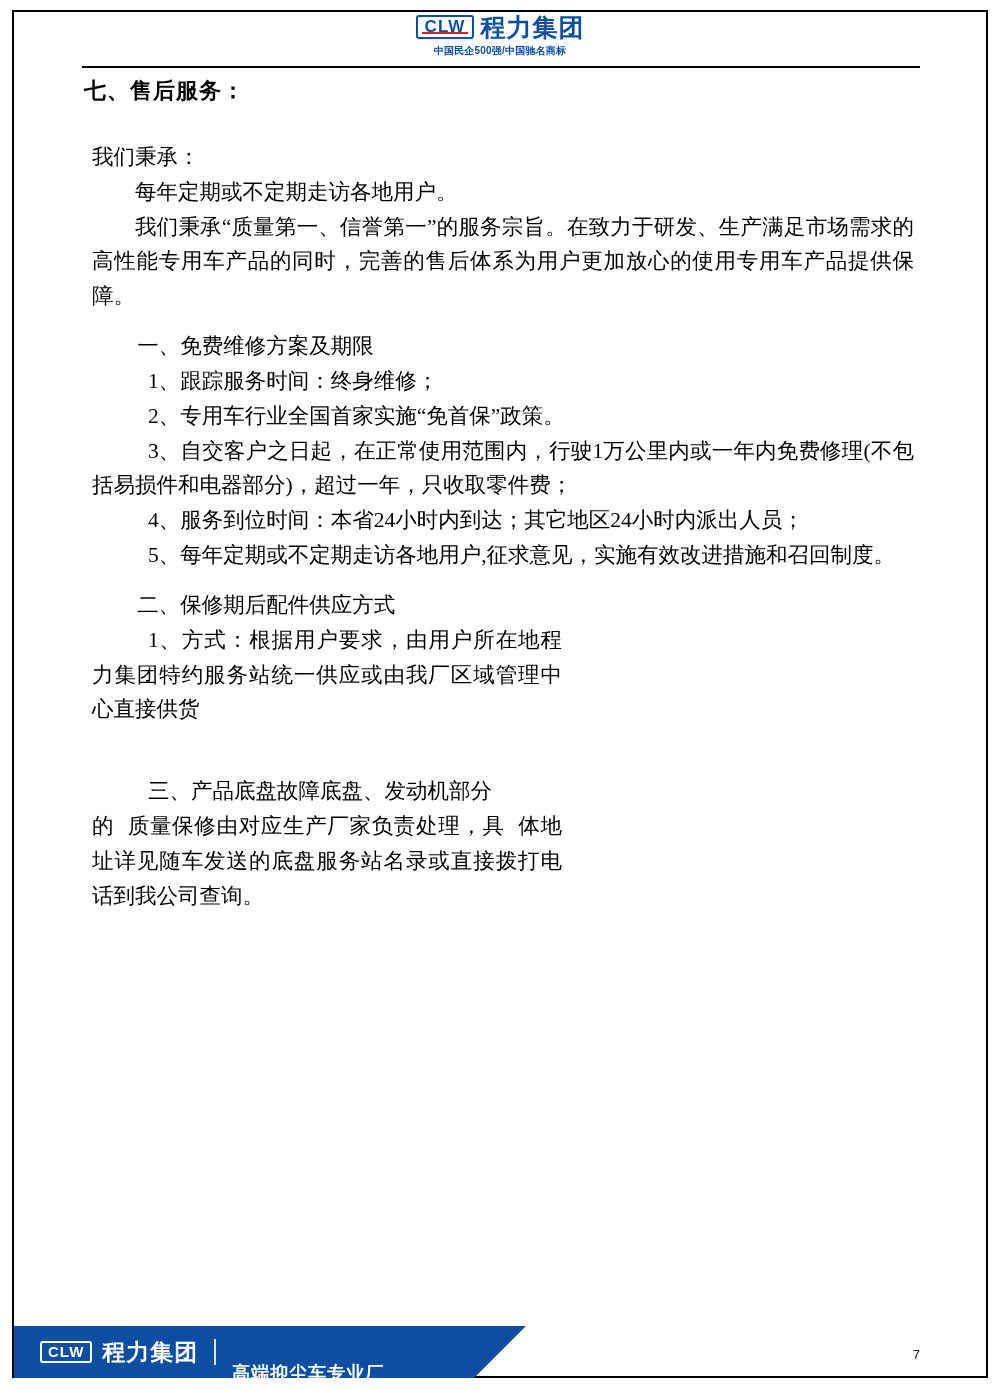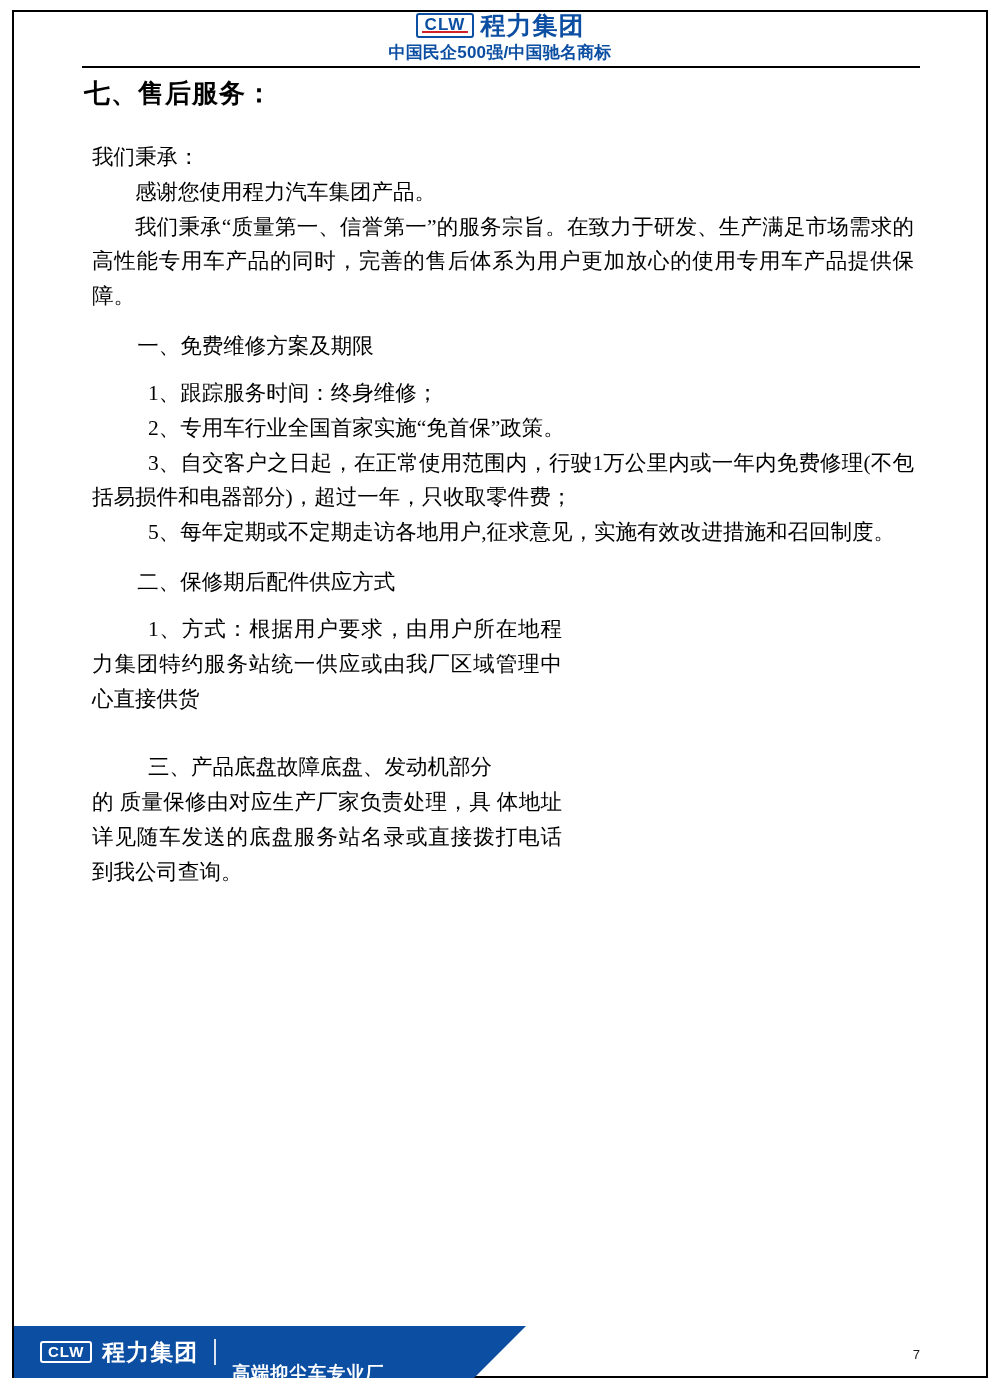--- a/index.html
+++ b/index.html
@@ -72,73 +72,74 @@
     font-family: "Liberation Sans", sans-serif;
     font-weight: bold;
     font-size: 25px;
     color: #0b4ea2;
     letter-spacing: 1px;
     line-height: 1;
   }
   .tagline {
     margin-top: 2px;
     font-family: "Liberation Sans", sans-serif;
-    font-size: 17px;
+    font-size: 10px;
     font-weight: bold;
     color: #0b4ea2;
     letter-spacing: 0.2px;
   }
   .header-rule {
     position: absolute;
     left: 82px;
     top: 66px;
     width: 838px;
     height: 2px;
     background: #000000;
   }
 
   
   .doc-title {
     position: absolute;
     left: 84px;
     top: 76px;
     font-family: "Liberation Sans", "DejaVu Sans", sans-serif;
     font-weight: bold;
-    font-size: 26px;
+    font-size: 22px;
     letter-spacing: 1px;
   }
 
   
   .content {
     position: absolute;
     left: 92px;
     top: 140px;
     width: 822px;
     font-size: 21.5px;
     line-height: 1.62;
   }
   .p {
     margin: 0;
     text-align: justify;
   }
   .indent1 { text-indent: 0; }
   .indent2 { text-indent: 2em; }
   .indent-sec { text-indent: 2.1em; }
   .indent-item { text-indent: 2.6em; }
-  .gap-sm { margin-top: 12px; }
+  .gap-sm { }
   .gap-md { margin-top: 15px; }
 
   .narrow {
     width: 470px;
   }
   .narrow-block {
-    margin-top: 34px;
+    margin-top: 48px;
     width: 470px;
     font-size: 21.5px;
     line-height: 1.62;
+    font-family: Liberation Mono, monospace;
   }
 
   
   .footer {
     position: absolute;
     left: 14px;
     bottom: 12px;
     width: 972px;
     height: 56px;
   }
@@ -218,27 +219,28 @@
   </div>
   <div class="tagline">中国民企500强/中国驰名商标</div>
 </div>
 <div class="header-rule"></div>
 
 <div class="doc-title">七、售后服务：</div>
 
 <div class="content">
 
   <p class="p indent1">我们秉承：</p>
-  <p class="p indent2">感谢您使用程力汽车集团产品。</p>
+  <p class="p indent2">每年定期或不定期走访各地用户。</p>
   <p class="p indent2">我们秉承“质量第一、信誉第一”的服务宗旨。在致力于研发、生产满足市场需求的高性能专用车产品的同时，完善的售后体系为用户更加放心的使用专用车产品提供保障。</p>
 
   <p class="p indent-sec gap-md">一、免费维修方案及期限</p>
   <p class="p indent-item gap-sm">1、跟踪服务时间：终身维修；</p>
   <p class="p indent-item">2、专用车行业全国首家实施“免首保”政策。</p>
   <p class="p indent-item">3、自交客户之日起，在正常使用范围内，行驶1万公里内或一年内免费修理(不包括易损件和电器部分)，超过一年，只收取零件费；</p>
+  <p class="p indent-item">4、服务到位时间：本省24小时内到达；其它地区24小时内派出人员；</p>
   <p class="p indent-item">5、每年定期或不定期走访各地用户,征求意见，实施有效改进措施和召回制度。</p>
 
   <p class="p indent-sec gap-md">二、保修期后配件供应方式</p>
   <p class="p indent-item gap-sm narrow">1、方式：根据用户要求，由用户所在地程力集团特约服务站统一供应或由我厂区域管理中心直接供货</p>
 
   <div class="narrow-block">
     <p class="p indent-item">三、产品底盘故障底盘、发动机部分</p>
     <p class="p">的    质量保修由对应生产厂家负责处理，具    体地址详见随车发送的底盘服务站名录或直接拨打电话到我公司查询。</p>
   </div>
 

